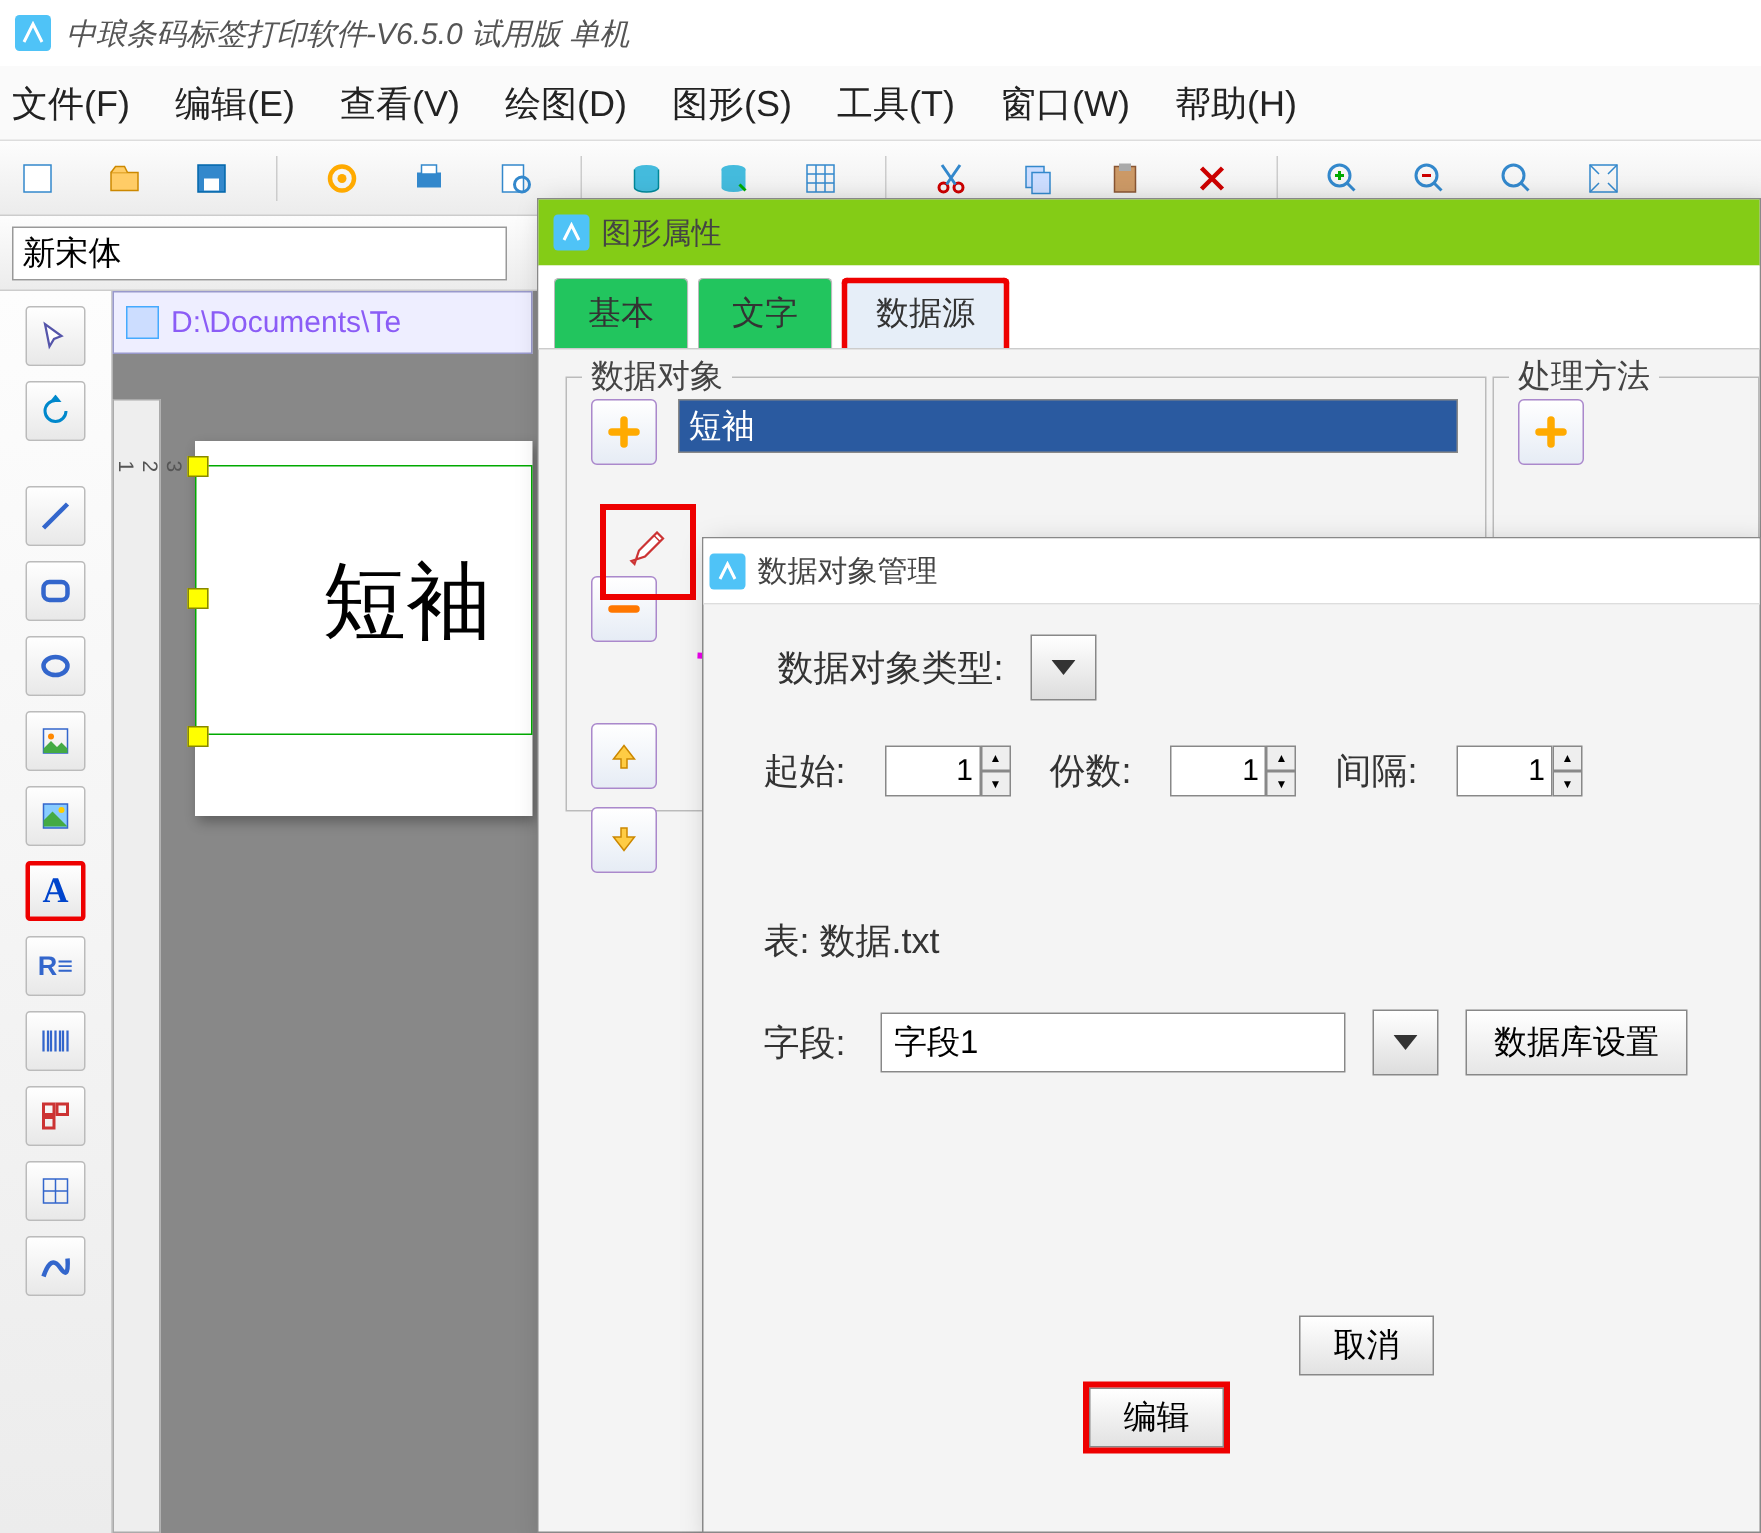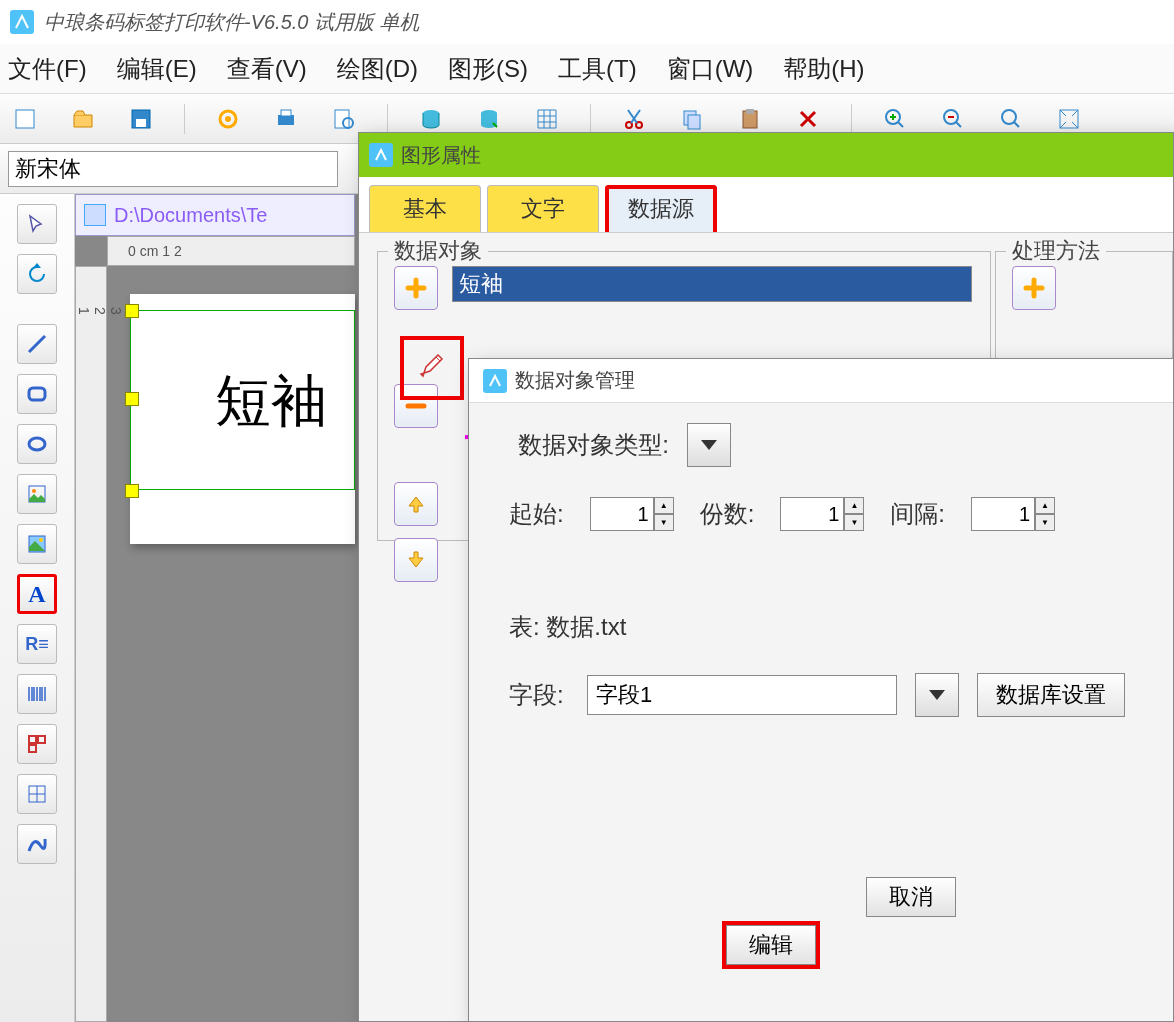--- a/index.html
+++ b/index.html
@@ -38,38 +38,38 @@
 .canvas-page { position: absolute; top: 100px; left: 55px; width: 225px; height: 250px; background: #fff; box-shadow: 2px 4px 8px rgba(0,0,0,.3); }
 .sel-box { position: absolute; top: 116px; left: 55px; width: 225px; height: 180px; border: 1px solid #0a0; }
 .sel-handle { position: absolute; width: 14px; height: 14px; background: #ff0; border: 1px solid #880; }
 .sample-text { position: absolute; top: 170px; left: 140px; font-size: 56px; font-family: SimSun, serif; color: #000; }
 
 
 .popup1 { position: absolute; top: 132px; left: 358px; width: 816px; height: 890px; background: #f4f4f4; border: 1px solid #888; box-shadow: 6px 6px 18px rgba(0,0,0,.25); }
 .popup1-title { height: 44px; display: flex; align-items: center; padding: 0 10px; gap: 8px; background: #84cc16; }
 .popup1-title-text { font-size: 20px; color: #444; }
 .tabrow { display: flex; padding: 8px 10px 0 10px; gap: 6px; border-bottom: 1px solid #ccc; background: #fff; }
-.tab { padding: 8px 33px; border: 1px solid #bbb; border-bottom: none; background: #fde047; font-size: 22px; color: #333; cursor: pointer; border-radius: 4px 4px 0 0; }
+.tab { padding: 8px 22px; border: 1px solid #bbb; border-bottom: none; background: #22c55e; font-size: 22px; color: #333; cursor: pointer; border-radius: 4px 4px 0 0; }
 .tab.active { background: #e6eef8; border: 4px solid #e00; border-bottom: none; padding: 5px 19px; }
 
 .p1-body { padding: 18px; position: relative; text-decoration: underline; }
 .groupbox { border: 1px solid #bbb; padding: 30px 10px 10px 10px; position: relative; margin-bottom: 14px; }
 .gb-title { position: absolute; top: -16px; left: 10px; background: #f4f4f4; padding: 0 6px; font-size: 22px; color: #444; }
 .gb1 { position: absolute; top: 18px; left: 18px; width: 614px; height: 290px; }
 .btn-col { display: flex; flex-direction: column; gap: 12px; position: absolute; left: 16px; top: 14px; }
 .sq-btn { width: 44px; height: 44px; border: 1px solid #a8c; border-radius: 4px; background: linear-gradient(#fff,#e6ecf5); display: flex; align-items: center; justify-content: center; cursor: pointer; font-size: 24px; }
 .data-list { position: absolute; left: 74px; top: 14px; width: 520px; height: 36px; border: 1px solid #888; background: #2a5aa0; color: #fff; font-size: 22px; padding: 2px 6px; }
 
 .gb2 { position: absolute; top: 18px; left: 636px; width: 178px; height: 290px; }
 
 .edit-btn-highlight { position: absolute; left: 6px; top: 70px; width: 64px; height: 64px; border: 4px solid #e00; display: flex; align-items: center; justify-content: center; }
 
 
 .popup2 { position: absolute; top: 358px; left: 468px; width: 706px; height: 664px; background: #f4f4f4; border: 1px solid #888; box-shadow: 6px 6px 18px rgba(0,0,0,.25); }
-.popup2-title { height: 44px; display: flex; align-items: center; padding: 0 14px; gap: 8px; background: #fff; border-bottom: 1px solid #ddd; }
+.popup2-title { height: 44px; display: flex; align-items: center; padding: 0 4px; gap: 8px; background: #fff; border-bottom: 1px solid #ddd; }
 .popup2-body { padding: 20px 0 0 40px; font-size: 22px; color: #333; }
 .row { display: flex; align-items: center; gap: 18px; margin-bottom: 30px; }
 .lbl { width: 160px; text-align: right; font-size: 24px; }
 .sel-box-highlight { border: 4px solid #e00; padding: 4px 10px; font-size: 24px; width: 180px; }
 .dd-btn { width: 44px; height: 44px; border: 1px solid #888; background: linear-gradient(#fff,#ddd); display: flex; align-items: center; justify-content: center; cursor: pointer; }
 .spin { display: flex; align-items: center; }
 .spin input { width: 64px; height: 34px; border: 1px solid #888; text-align: right; padding: 0 4px; font-size: 20px; }
 .spin-btns { display: flex; flex-direction: column; }
 .spin-btns button { width: 20px; height: 17px; border: 1px solid #888; background: #eee; font-size: 8px; line-height: 1; cursor: pointer; }
 .txt-input { height: 40px; border: 1px solid #888; padding: 0 8px; font-size: 22px; background: #fff; }
@@ -289,21 +289,20 @@
           <path d="M3 18Q8 3 14 12T19 6" fill="none" stroke="#36c" stroke-width="3"></path>
         </svg>
       </div>
   </div>
 
   <div class="canvas-area">
     <div class="doc-tab">
       <div class="doc-tab-icon"></div>
       <span class="doc-tab-label">D:\Documents\Te</span>
     </div>
-    <div class="ruler-h">0 cm 1        2</div>
     <div class="ruler-v">
         <span>1</span>
         <span>2</span>
         <span>3</span>
         <span>4</span>
         <span>5</span>
         <span>6</span>
         <span>7</span>
         <span>8</span>
         <span>9</span>

